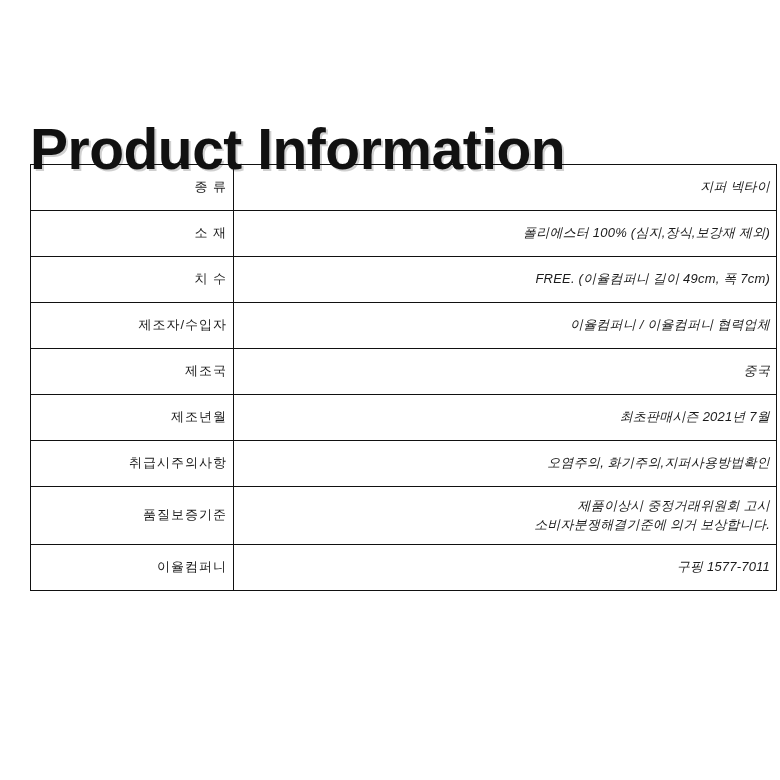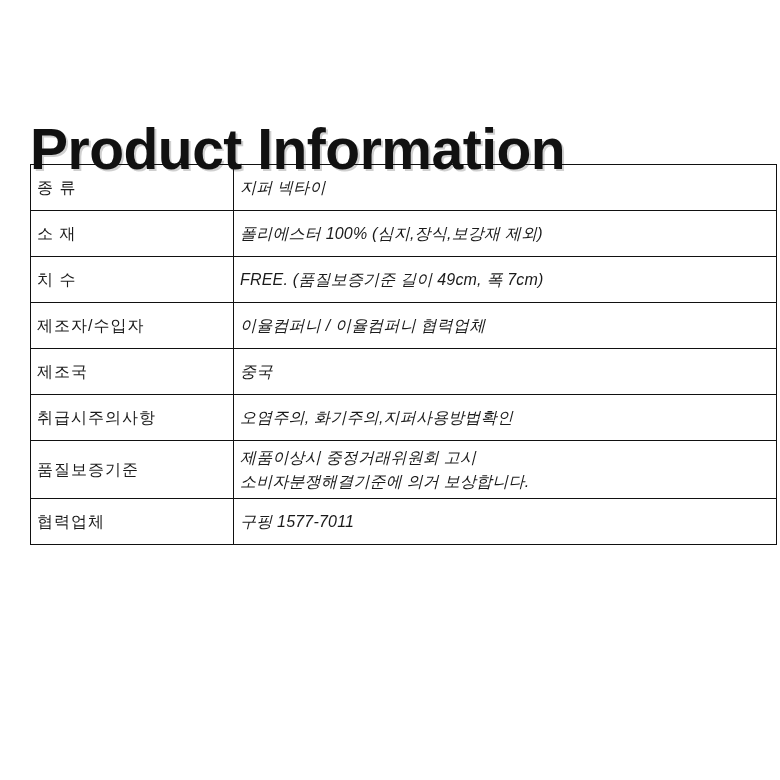--- a/index.html
+++ b/index.html
@@ -38,22 +38,22 @@
     top: 164px;
     width: 720px;
     border-collapse: collapse;
     table-layout: fixed;
   }
   .info-table tr {
     height: 46px;
   }
   .info-table td {
     border: 1px solid #111111;
-    font-size: 16px;
-    text-align: left;
+    font-size: 13px;
+    text-align: right;
     vertical-align: middle;
     padding: 4px 6px;
     line-height: 1.45;
     color: #1a1a1a;
   }
   .info-table td.label {
     width: 190px;
     letter-spacing: 1px;
   }
   .info-table td.value {
@@ -89,57 +89,63 @@
       <tr>
         <td class="label">소 재</td>
         <td class="value">
           <span class="value-line">폴리에스터 100% (심지,장식,보강재 제외)</span>
         </td>
       </tr>
 
       <tr>
         <td class="label">치 수</td>
         <td class="value">
-          <span class="value-line">FREE.  (품질보증기준 길이 49cm, 폭 7cm)</span>
+          <span class="value-line">FREE.  (이율컴퍼니 길이 49cm, 폭 7cm)</span>
         </td>
       </tr>
 
       <tr>
         <td class="label">제조자/수입자</td>
         <td class="value">
           <span class="value-line">이율컴퍼니 / 이율컴퍼니 협력업체</span>
         </td>
       </tr>
 
       <tr>
         <td class="label">제조국</td>
         <td class="value">
           <span class="value-line">중국</span>
         </td>
       </tr>
 
+      <tr>
+        <td class="label">제조년월</td>
+        <td class="value">
+          <span class="value-line">최초판매시즌  2021년 7월</span>
+        </td>
+      </tr>
 
 
       <tr>
         <td class="label">취급시주의사항</td>
         <td class="value">
           <span class="value-line">오염주의, 화기주의,지퍼사용방법확인</span>
         </td>
       </tr>
 
       <tr class="tall">
         <td class="label">품질보증기준</td>
         <td class="value">
           <span class="value-line">제품이상시 중정거래위원회 고시</span>
           <span class="value-line">소비자분쟁해결기준에 의거 보상합니다.</span>
         </td>
       </tr>
 
       <tr>
-        <td class="label">협력업체</td>
+        <td class="label">이율컴퍼니</td>
         <td class="value">
           <span class="value-line">구핑 1577-7011</span>
         </td>
       </tr>
 
     </tbody>
   </table>
 
 </div>
 

